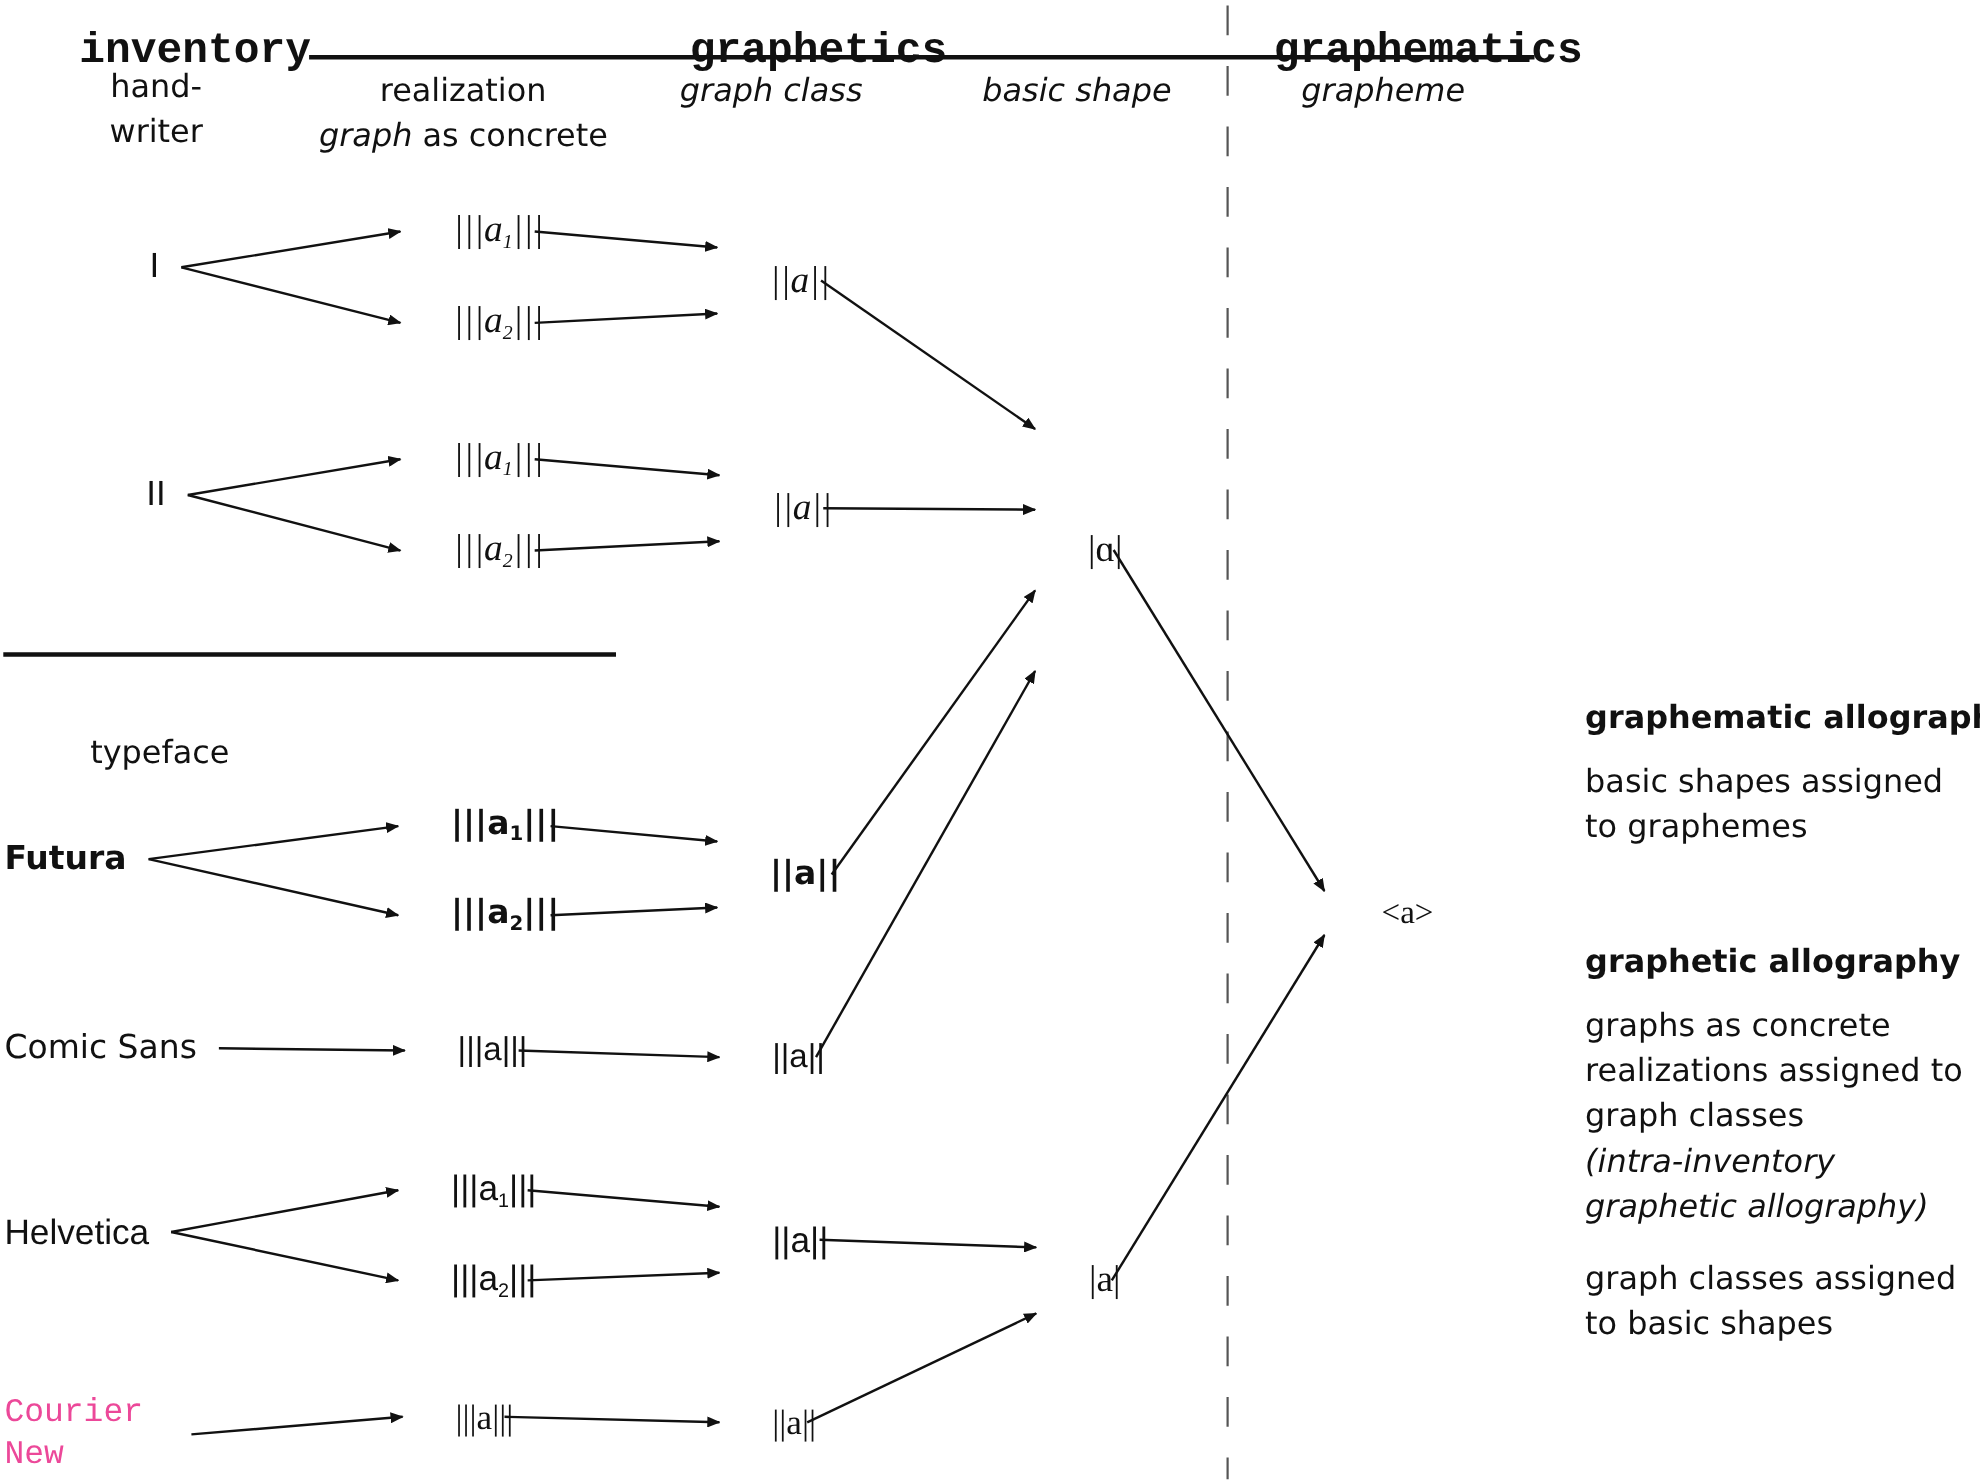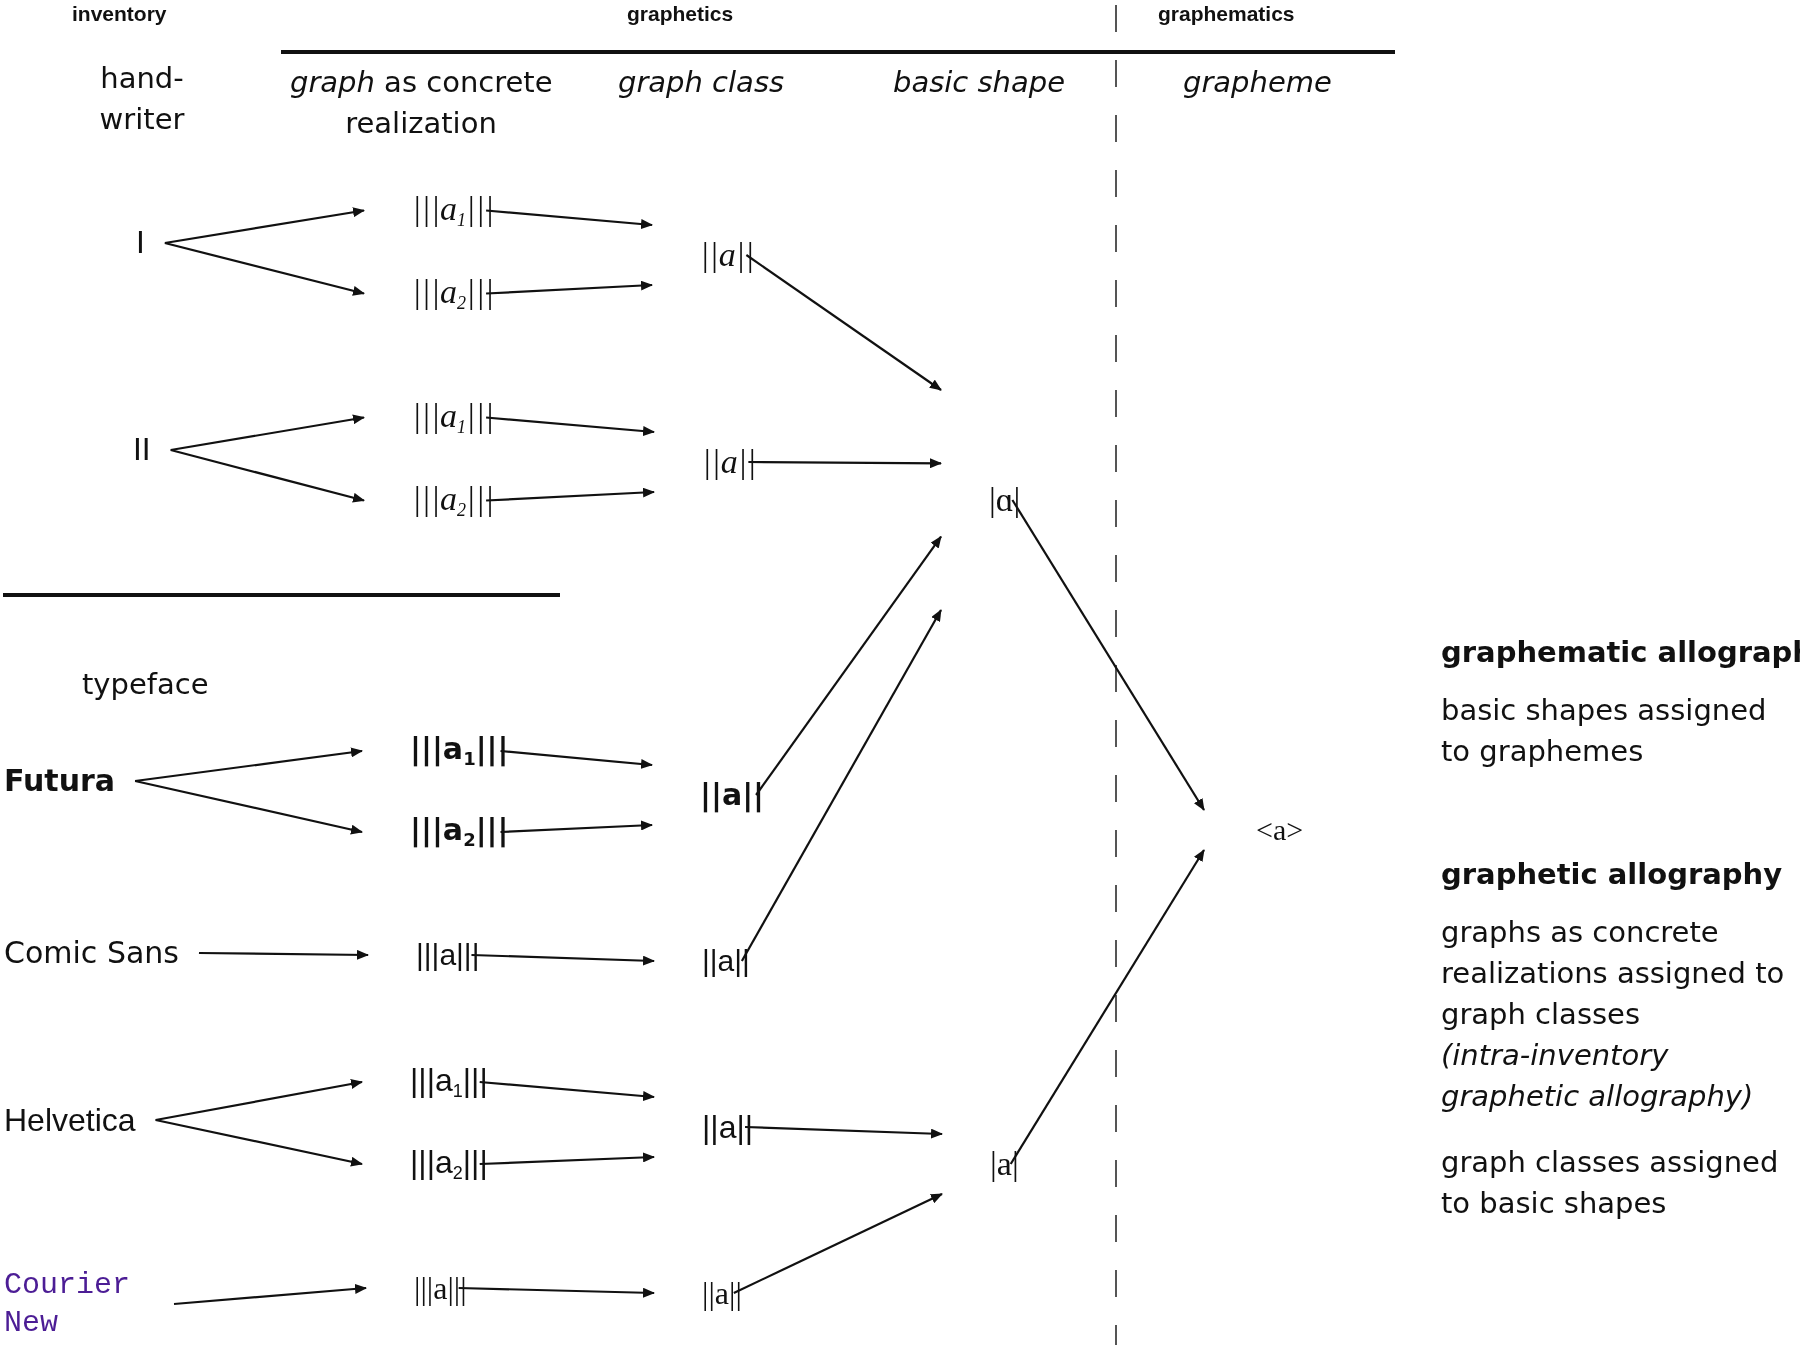--- a/index.html
+++ b/index.html
@@ -1,27 +1,27 @@
 <!DOCTYPE html>
 <html><head>
 <meta charset="utf-8">
 <style>
   html, body { margin:0; padding:0; background:#ffffff; }
   body { width:1800px; height:1345px; position:relative; overflow:hidden; color:#111; font-family:"Liberation Sans", sans-serif; }
   .t { position:absolute; white-space:nowrap; line-height:1; }
-  .hdr { font-family:Liberation Sans, sans-serif; font-weight:bold; font-size:21px; }
+  .hdr { font-family:Liberation Mono, monospace; font-weight:bold; font-size:39px;margin-top:24px; }
   .sub { font-family:"DejaVu Sans", sans-serif; font-size:29px; text-align:center; line-height:41px; }
   .it { font-style:italic; }
   .node { font-size:34px; font-family:"Liberation Serif", serif;margin-left:28px; }
   .node sub { font-size:18px; vertical-align:-6px; }
   .hw { font-style:italic; }
   .futura { font-family:"DejaVu Sans", sans-serif; font-weight:bold; font-size:30px; }
   .comic { font-family:"DejaVu Sans", sans-serif; font-size:30px; }
   .helv { font-family:"Liberation Sans", sans-serif; font-size:32px; }
-  .courier { font-family:"Liberation Mono", monospace; font-size:30px; line-height:38px; color:#4c1d95; }
+  .courier { font-family:"Liberation Mono", monospace; font-size:30px; line-height:38px; color:#ec4899; }
   .sans-a { font-family:"Liberation Sans", sans-serif; }
   .bold-a { font-family:"DejaVu Sans", sans-serif; font-weight:bold; }
   .inv { font-family:"DejaVu Sans", sans-serif; font-size:30px; }
   .side-h { font-family:"DejaVu Sans", sans-serif; font-weight:bold; font-size:29px; }
   .side-p { font-family:"DejaVu Sans", sans-serif; font-size:29px; line-height:41px; white-space:normal; width:360px; }
   svg#lines { position:absolute; left:0; top:0; }
 </style>
 </head>
 <body>
 
@@ -71,22 +71,22 @@
 
 <div class="t hdr" style="left:72px;top:3px;">inventory</div>
 <div class="t hdr" style="left:627px;top:3px;">graphetics</div>
 <div class="t hdr" style="left:1158px;top:3px;">graphematics</div>
 
 <div class="t sub" style="left:92px;top:58px;width:100px;">
   <div>hand-</div>
   <div>writer</div>
 </div>
 <div class="t sub" style="left:290px;top:62px;width:262px;">
+  <div>realization</div>
   <div><span class="it">graph</span><span> as concrete</span></div>
-  <div>realization</div>
 </div>
 <div class="t sub it" style="left:618px;top:62px;">graph class</div>
 <div class="t sub it" style="left:893px;top:62px;">basic shape</div>
 <div class="t sub it" style="left:1183px;top:62px;">grapheme</div>
 <div class="t sub" style="left:82px;top:640px;margin-top:24px;">typeface</div>
 
 <div class="t inv" id="inv-I" style="left:136px;top:228px;">I</div>
 <div class="t inv" id="inv-II" style="left:133px;top:435px;">II</div>
 <div class="t futura" id="inv-Futura" style="left:4px;top:766px;">Futura</div>
 <div class="t comic" id="inv-ComicSans" style="left:4px;top:938px;">Comic Sans</div>

